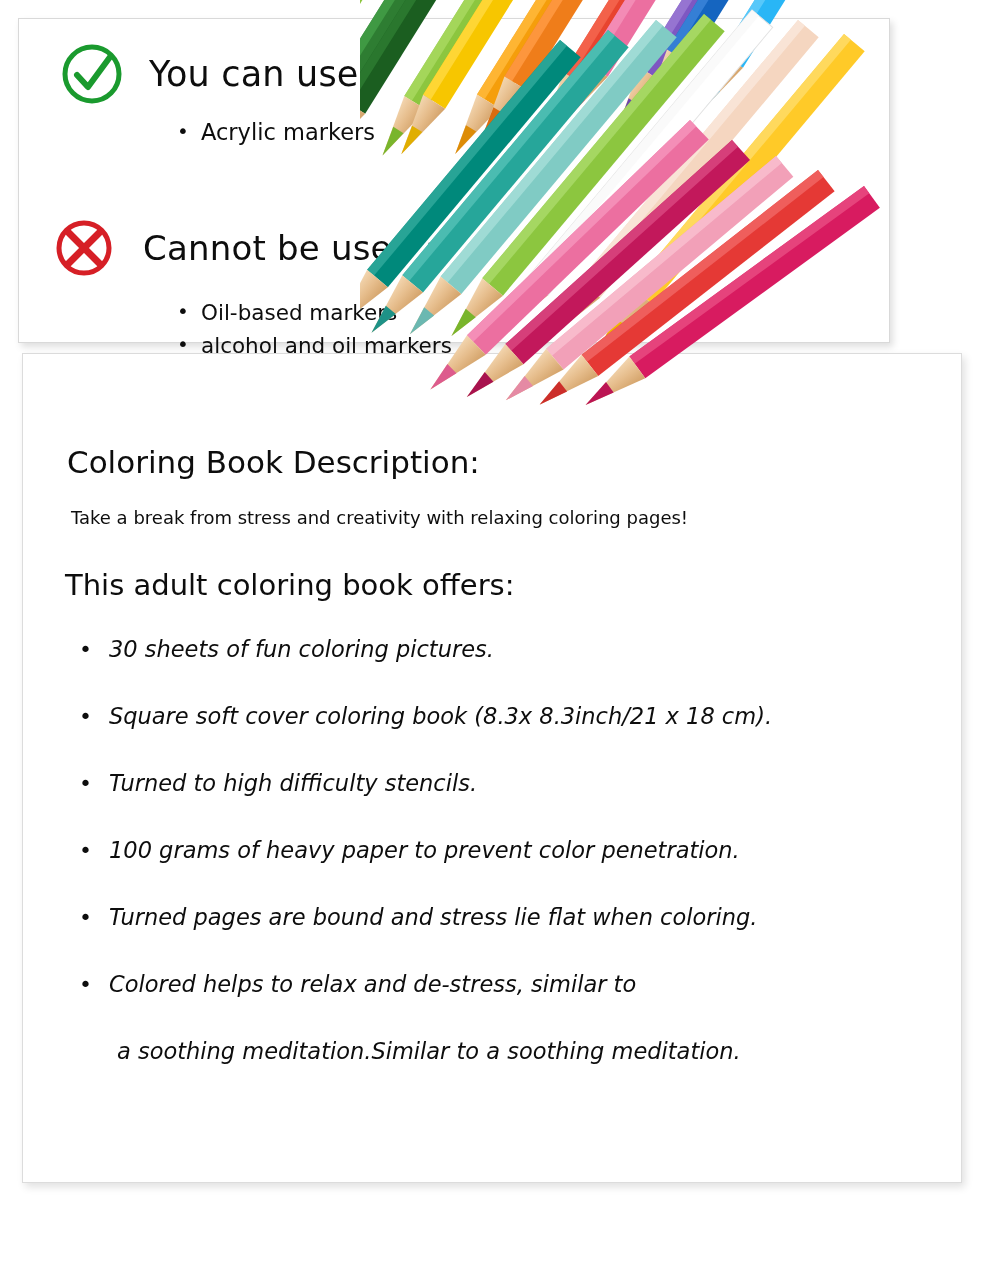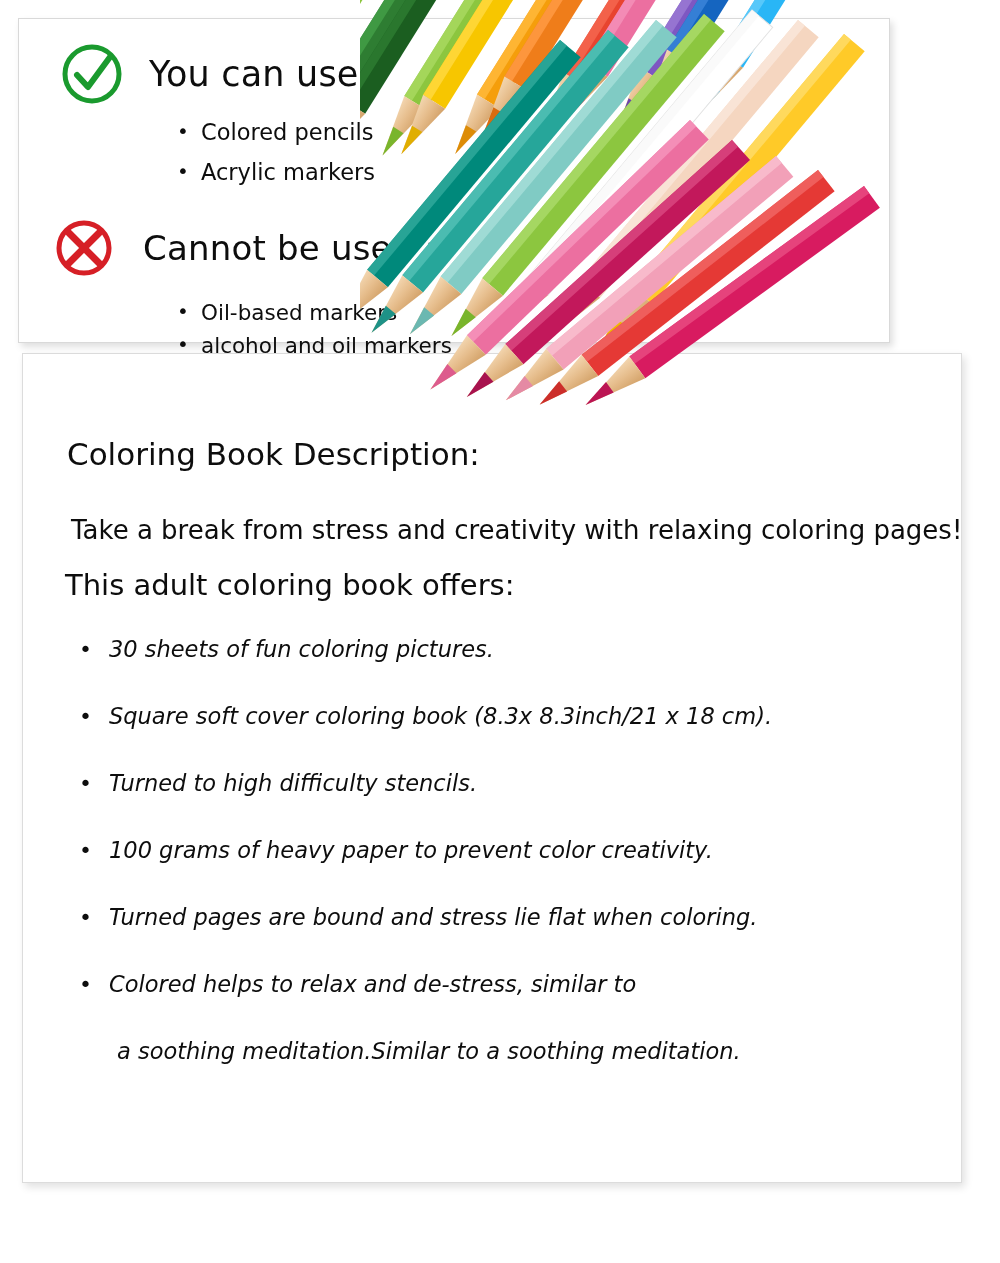--- a/index.html
+++ b/index.html
@@ -98,30 +98,30 @@
     height: 830px;
     background: #ffffff;
     border: 1px solid #dcdcdc;
     box-shadow: 3px 4px 8px rgba(0,0,0,0.12);
     z-index: 1;
   }
 
   #desc-heading {
     position: absolute;
     left: 44px;
-    top: 56px;
+    top: 64px;
     font-size: 31px;
     font-weight: 400;
     white-space: nowrap;
   }
   #desc-sub {
     position: absolute;
     left: 48px;
     top: 135px;
-    font-size: 26px;
+    font-size: 18px;
     white-space: nowrap;
   }
   #offers-heading {
     position: absolute;
     left: 42px;
     top: 185px;
     font-size: 29px;
     font-weight: 400;
     white-space: nowrap;
   }
@@ -329,21 +329,20 @@
     <span class="mark-icon">
       <svg viewBox="0 0 66 66" width="66" height="66">
         <circle cx="33" cy="33" r="27" fill="none" stroke="#1a9a2e" stroke-width="5"></circle>
         <path d="M18 34 L29 46 L51 16" fill="none" stroke="#1a9a2e" stroke-width="6" stroke-linecap="round" stroke-linejoin="round"></path>
       </svg>
     </span>
     <span class="mark-title">You can use：</span>
   </div>
 
   <ul class="usage-list" id="can-use-list">
-    <li>Colored pencils</li>
     <li>Acrylic markers</li>
   </ul>
 
   <div class="mark-row" id="cannot-use-row">
     <span class="mark-icon">
       <svg viewBox="0 0 66 66" width="66" height="66">
         <circle cx="33" cy="33" r="25" fill="none" stroke="#d61f26" stroke-width="5"></circle>
         <path d="M18 18 L48 48" fill="none" stroke="#d61f26" stroke-width="7" stroke-linecap="round"></path>
         <path d="M48 18 L18 48" fill="none" stroke="#d61f26" stroke-width="7" stroke-linecap="round"></path>
       </svg>
@@ -359,18 +358,18 @@
 
 <section id="desc-card">
   <h2 id="desc-heading">Coloring Book Description:</h2>
   <p id="desc-sub">Take a break from stress and creativity with relaxing coloring pages!</p>
   <h3 id="offers-heading">This adult coloring book offers:</h3>
 
   <ul id="offers-list">
     <li>30 sheets of fun coloring pictures.</li>
     <li>Square soft cover coloring book (8.3x 8.3inch/21 x 18 cm).</li>
     <li>Turned to high difficulty stencils.</li>
-    <li>100 grams of heavy paper to prevent color creativity.</li>
+    <li>100 grams of heavy paper to prevent color penetration.</li>
     <li>Turned pages are bound and stress lie flat when coloring.</li>
     <li>Colored helps to relax and de-stress, similar to</li>
     <li class="cont">a soothing meditation.Similar to a soothing meditation.</li>
   </ul>
 </section>
 
 </body></html>

